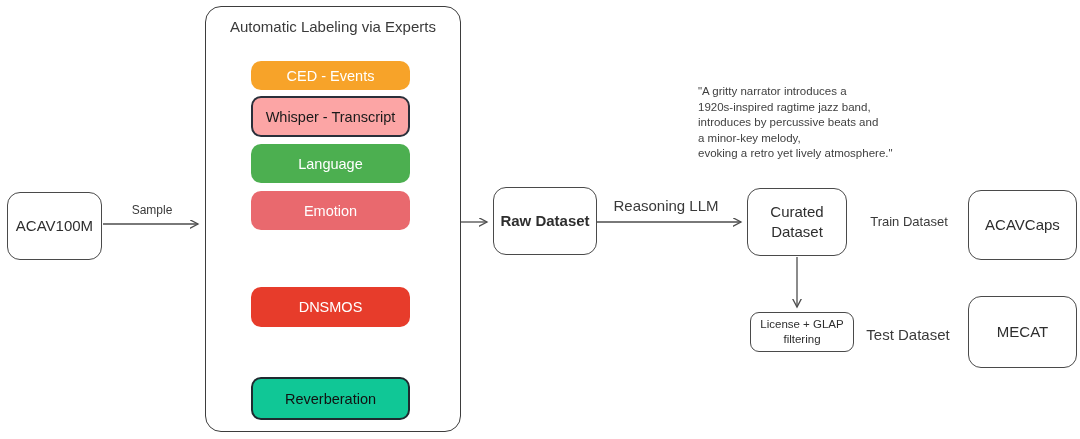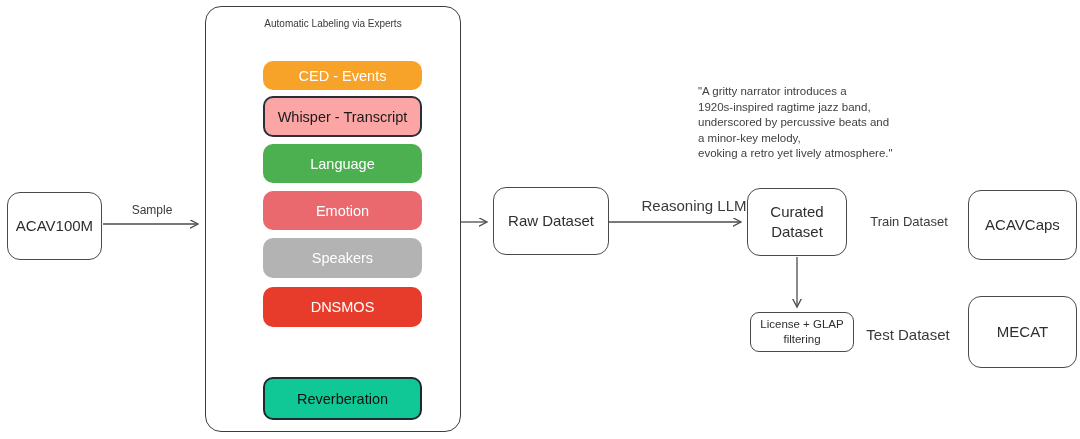--- a/index.html
+++ b/index.html
@@ -23,30 +23,29 @@
   }
   .panel{
     position:absolute;z-index:1;
     background:#ffffff;
     border:1.4px solid #3d3d3d;
     border-radius:16px;
   }
   .panel-title{
     position:absolute;z-index:2;
     left:205px;top:18px;width:256px;
-    text-align:center;color:#3a3a3a;font-size:10px;
+    text-align:center;color:#3a3a3a;font-size:15px;
   }
   .expert-box{
     position:absolute;z-index:2;
     left:251px;width:159px;
     border:2px solid transparent;
     border-radius:10px;
     display:flex;align-items:center;justify-content:center;
     font-size:14.5px;
-    margin-left:12px;
   }
   .flow-label{
     position:absolute;z-index:2;
     text-align:center;color:#3a3a3a;
   }
   .caption{
     position:absolute;z-index:2;
     left:698px;top:84px;width:300px;
     color:#3f3f3f;font-size:11.5px;line-height:15.5px;
   }
@@ -80,36 +79,35 @@
   <div class="panel-title">Automatic Labeling via Experts</div>
 
   <div class="expert-box" style="top: 61px; height: 29px; background-color: rgb(247, 163, 41); color: rgb(255, 255, 255);">CED - Events</div>
 
   <div class="expert-box" style="top: 96px; height: 41px; background-color: #fca5a5; color: rgb(26, 26, 26); border-color: rgb(42, 47, 58);">Whisper - Transcript</div>
 
   <div class="expert-box" style="top: 144px; height: 39px; background-color: rgb(76, 175, 80); color: rgb(255, 255, 255);">Language</div>
 
   <div class="expert-box" style="top: 191px; height: 39px; background-color: rgb(233, 105, 110); color: rgb(255, 255, 255);">Emotion</div>
 
-  <div class="expert-box" style="top: 238px; height: 40px; background-color: rgb(179, 179, 179); color: rgb(255, 255, 255);">Speakers</div>
 
   <div class="expert-box" style="top: 287px; height: 40px; background-color: rgb(231, 60, 43); color: rgb(255, 255, 255);">DNSMOS</div>
 
   <div class="expert-box" style="top: 377px; height: 43px; background-color: rgb(16, 199, 150); color: rgb(17, 17, 17); border-color: rgb(31, 42, 48);">Reverberation</div>
 
-  <div class="node" style="left:493px;top:187px;width:116px;height:68px;">
+  <div class="node" style="left:493px;top:187px;width:104px;height:68px;font-weight:bold;">
     <span>Raw Dataset</span>
   </div>
 
-  <div class="flow-label" style="left:624px;top:197px;width:140px;font-size:15px;">Reasoning LLM</div>
+  <div class="flow-label" style="left:596px;top:197px;width:140px;font-size:15px;">Reasoning LLM</div>
 
   <div class="caption">
     <div>"A gritty narrator introduces a</div>
     <div>1920s-inspired ragtime jazz band,</div>
-    <div>underscored by percussive beats and</div>
+    <div>introduces by percussive beats and</div>
     <div>a minor-key melody,</div>
     <div>evoking a retro yet lively atmosphere."</div>
   </div>
 
   <div class="node" style="left:747px;top:188px;width:100px;height:68px;">
     <span>
       <span>Curated</span><br>
       <span>Dataset</span>
     </span>
   </div>

